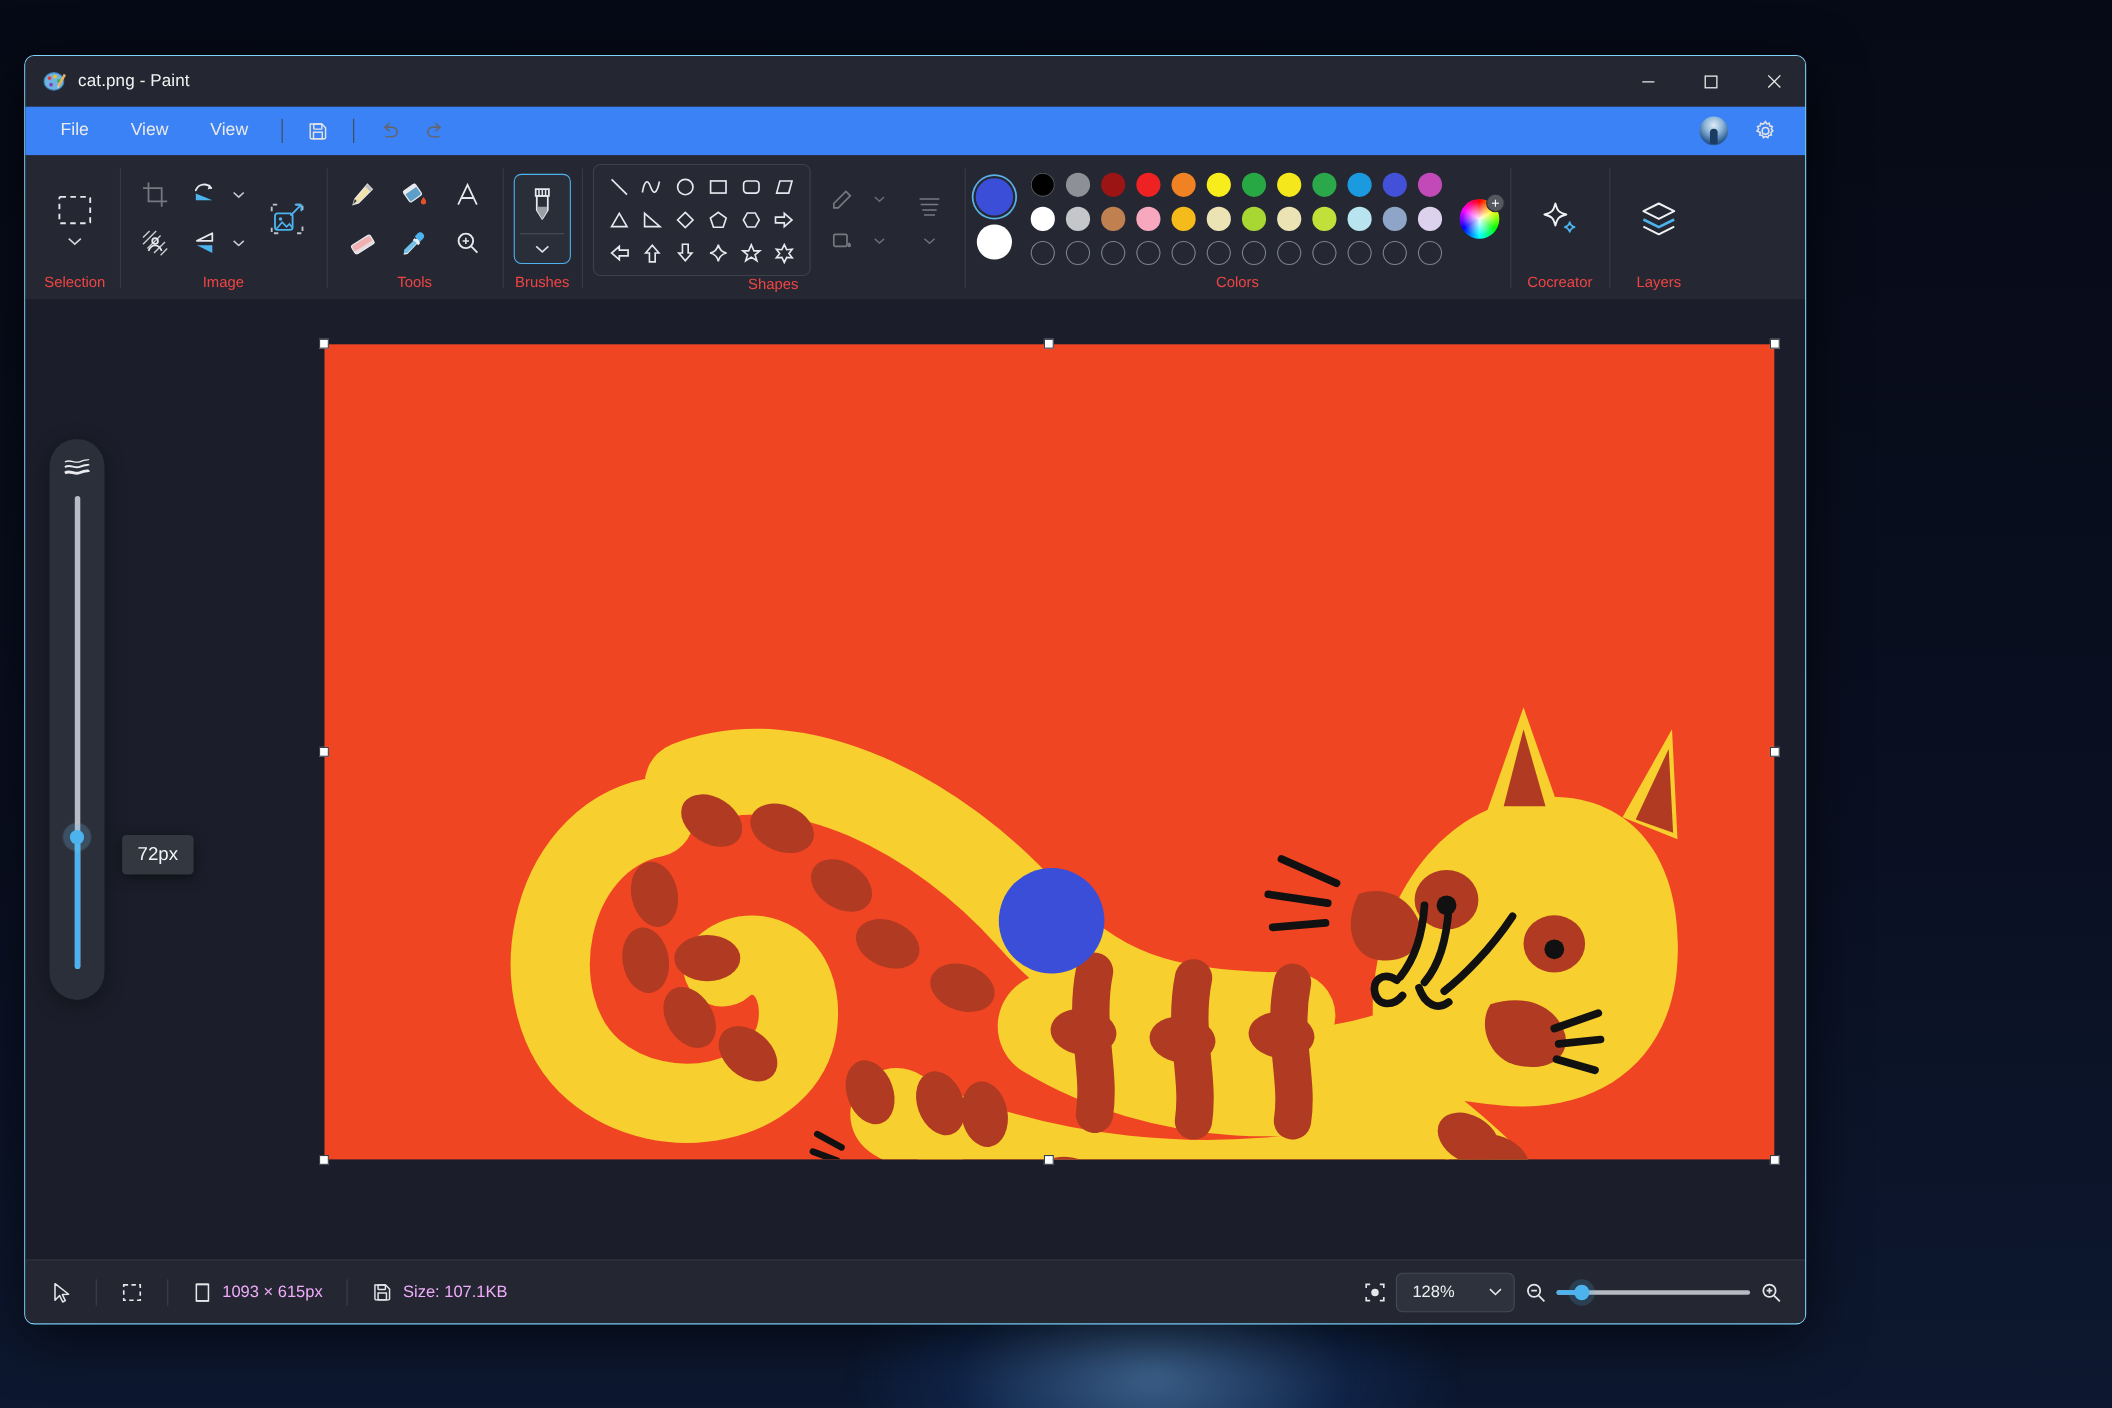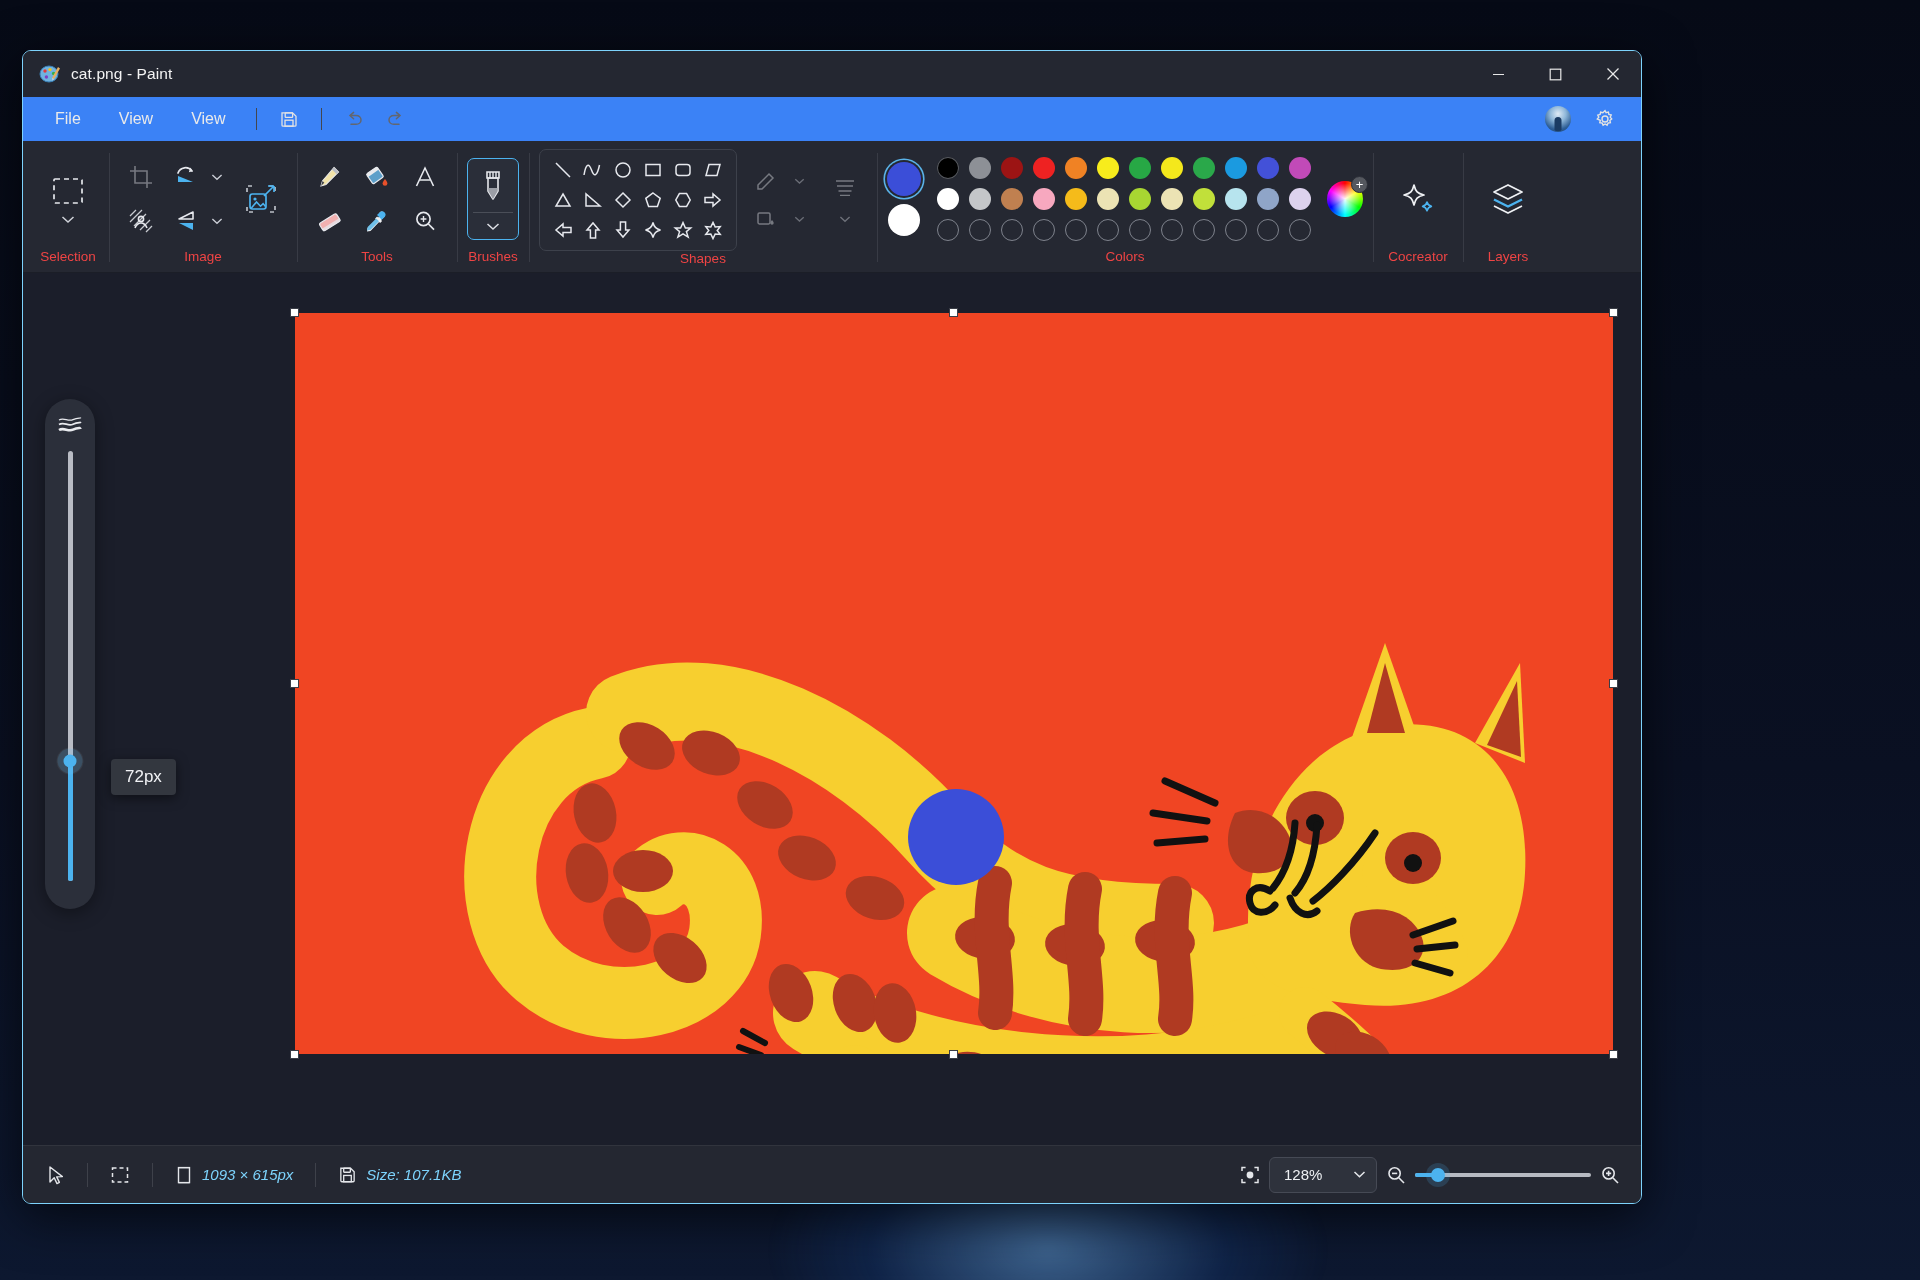--- a/index.html
+++ b/index.html
@@ -211,21 +211,21 @@
     box-shadow: 0 3px 12px rgba(0,0,0,.5);
   }
 
   
   .statusbar {
     flex: 0 0 58px; height: 58px; background: #242731;
     display:flex; align-items:center; padding: 0 16px;
     border-top: 1px solid #31343d;
     position: relative;
   }
-  .sb-item { display:flex; align-items:center; gap:9px; color:#7dd3fc; font-size: 15px; padding: 0 22px; font-style: italic;}
+  .sb-item { display:flex; align-items:center; gap:9px; color:#f0abfc; font-size: 15px; padding: 0 22px;}
   .sb-sep { width:1px; height: 24px; background:#3e414a; }
   .sb-right { margin-left:auto; display:flex; align-items:center; gap: 4px; }
   .zoom-select {
     width: 108px; height: 36px; background:#2e323c; border: 1px solid #464a55;
     border-radius:6px; display:flex; align-items:center; justify-content:space-between;
     padding: 0 10px 0 14px; color:#eef0f3; font-size: 15px;
   }
   .zoom-slider { position: relative; width: 176px; height: 18px; display:flex; align-items:center;}
   .zoom-rail { position:absolute; left:0; right:0; height:4px; background:#b7bac2; border-radius:2px;}
   .zoom-rail-fill { position:absolute; left:0; width: 13%; height:4px; background:#4cb3ef; border-radius:2px;}

